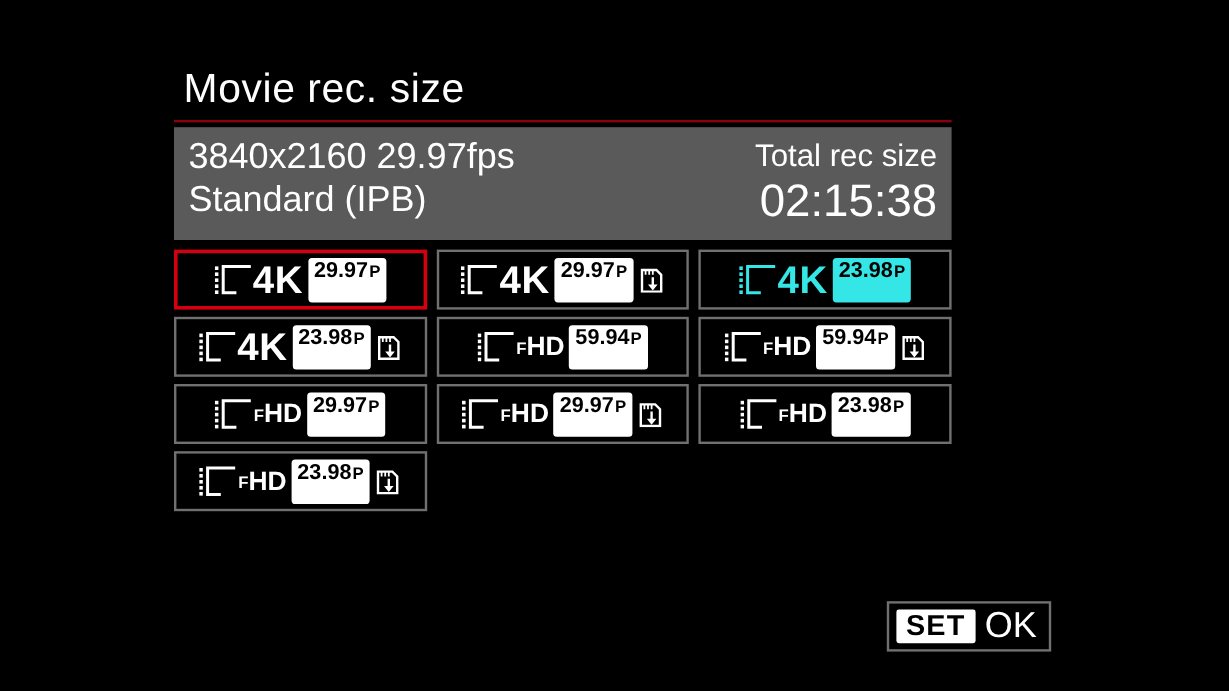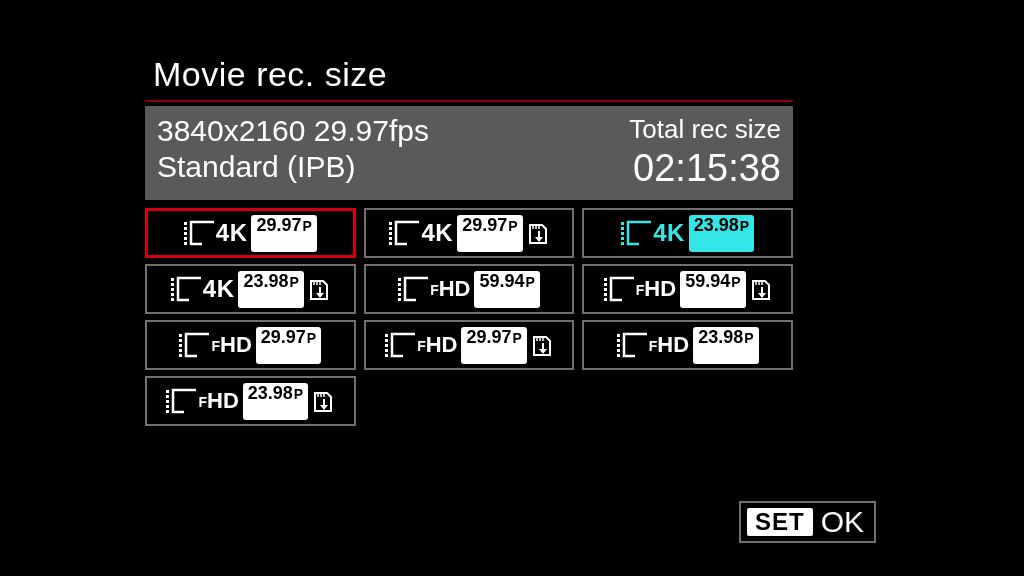--- a/index.html
+++ b/index.html
@@ -83,21 +83,21 @@
 
     .film-icon {
       width: 34px;
       height: 26px;
       flex: 0 0 auto;
     }
     .film-icon .perf { fill: #fff; }
     .film-icon .frame { fill: none; stroke: #fff; stroke-width: 2.5; }
 
     .res-label {
-      font-size: 24px;
+      font-size: 32px;
       font-weight: 700;
       margin-left: -6px;
       letter-spacing: 0.5px;
     }
     .res-label.fhd { font-size: 22px; letter-spacing: 0; }
     .res-label .sub { font-size: 14px; font-weight: 700; position: relative; top: -1px; }
 
     .pill {
       background: #fff;
       color: #000;

